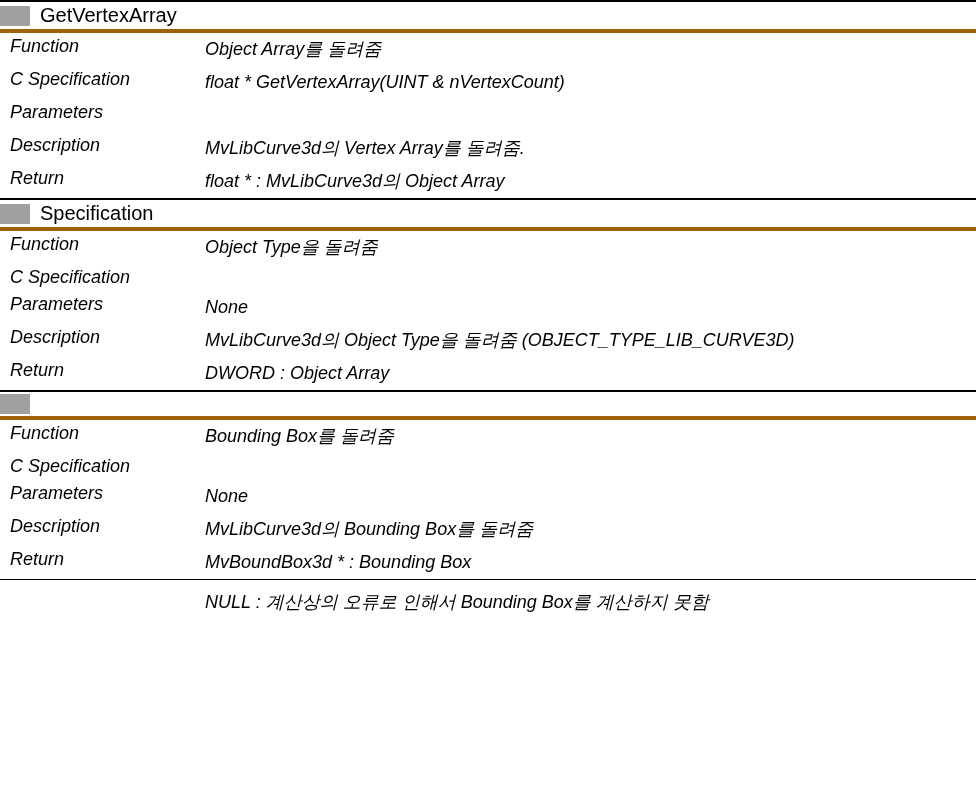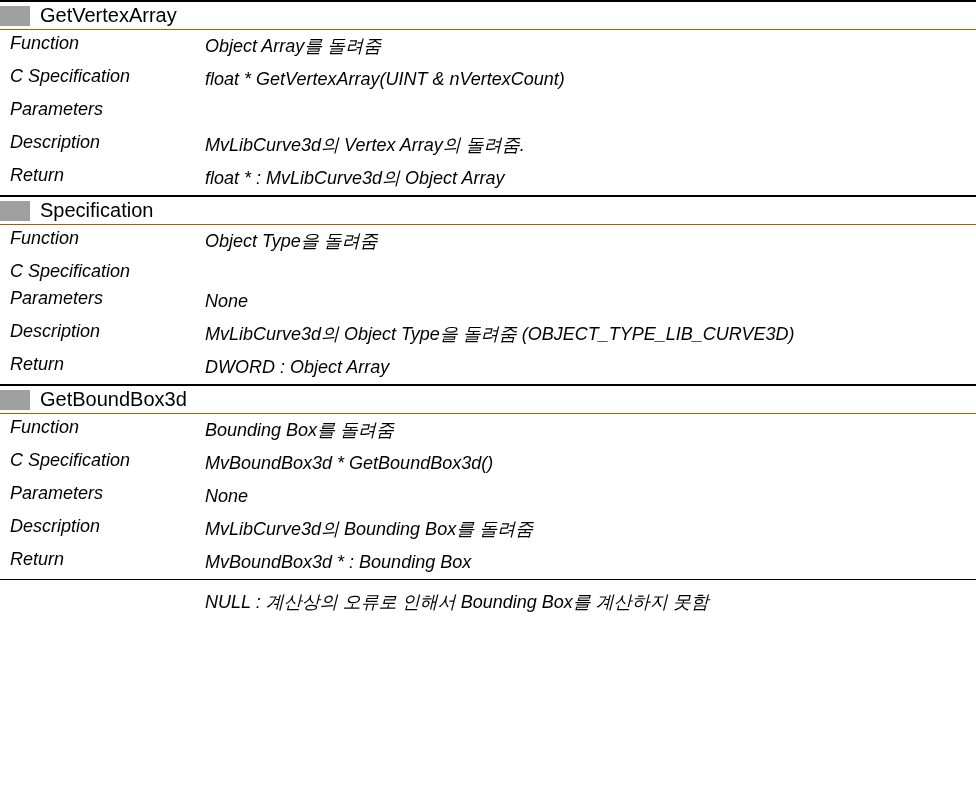--- a/index.html
+++ b/index.html
@@ -6,21 +6,21 @@
     margin: 0;
     padding: 0;
     font-family: "Malgun Gothic", "맑은 고딕", Arial, sans-serif;
     font-size: 18px;
     color: #000;
     background: #fff;
     width: 976px;
   }
   .section-header {
     border-top: 2px solid #000;
-    border-bottom: 1px solid #a16207;
+    border-bottom: 4px solid #a16207;
     display: flex;
     align-items: center;
     padding: 2px 0;
   }
   .section-header .gray-box {
     width: 30px;
     height: 20px;
     background: #a0a0a0;
     margin-right: 10px;
   }
@@ -68,21 +68,21 @@
   <div class="value">float * GetVertexArray(UINT    &amp; nVertexCount)</div>
 </div>
 <div class="row">
   <div class="label">Parameters</div>
   <div class="value"></div>
 </div>
 <div class="row">
 </div>
 <div class="row">
   <div class="label">Description</div>
-  <div class="value">MvLibCurve3d의 Vertex Array의 돌려줌.</div>
+  <div class="value">MvLibCurve3d의 Vertex Array를 돌려줌.</div>
 </div>
 <div class="row">
   <div class="label">Return</div>
   <div class="value">float * : MvLibCurve3d의 Object Array</div>
 </div>
 
 <div class="section-header">
   <div class="gray-box"></div>
   <div class="title">Specification</div>
 </div>
@@ -101,29 +101,27 @@
   <div class="label">Description</div>
   <div class="value">MvLibCurve3d의 Object Type을 돌려줌 (OBJECT_TYPE_LIB_CURVE3D)</div>
 </div>
 <div class="row">
   <div class="label">Return</div>
   <div class="value">DWORD : Object Array</div>
 </div>
 
 <div class="section-header">
   <div class="gray-box"></div>
-  <div class="title">GetBoundBox3d</div>
 </div>
 <div class="row">
   <div class="label">Function</div>
   <div class="value">Bounding Box를 돌려줌</div>
 </div>
 <div class="row">
   <div class="label">C Specification</div>
-  <div class="value">MvBoundBox3d * GetBoundBox3d()</div>
 </div>
 <div class="row">
   <div class="label">Parameters</div>
   <div class="value">None</div>
 </div>
 <div class="row">
   <div class="label">Description</div>
   <div class="value">MvLibCurve3d의 Bounding Box를 돌려줌</div>
 </div>
 <div class="row last-border">

